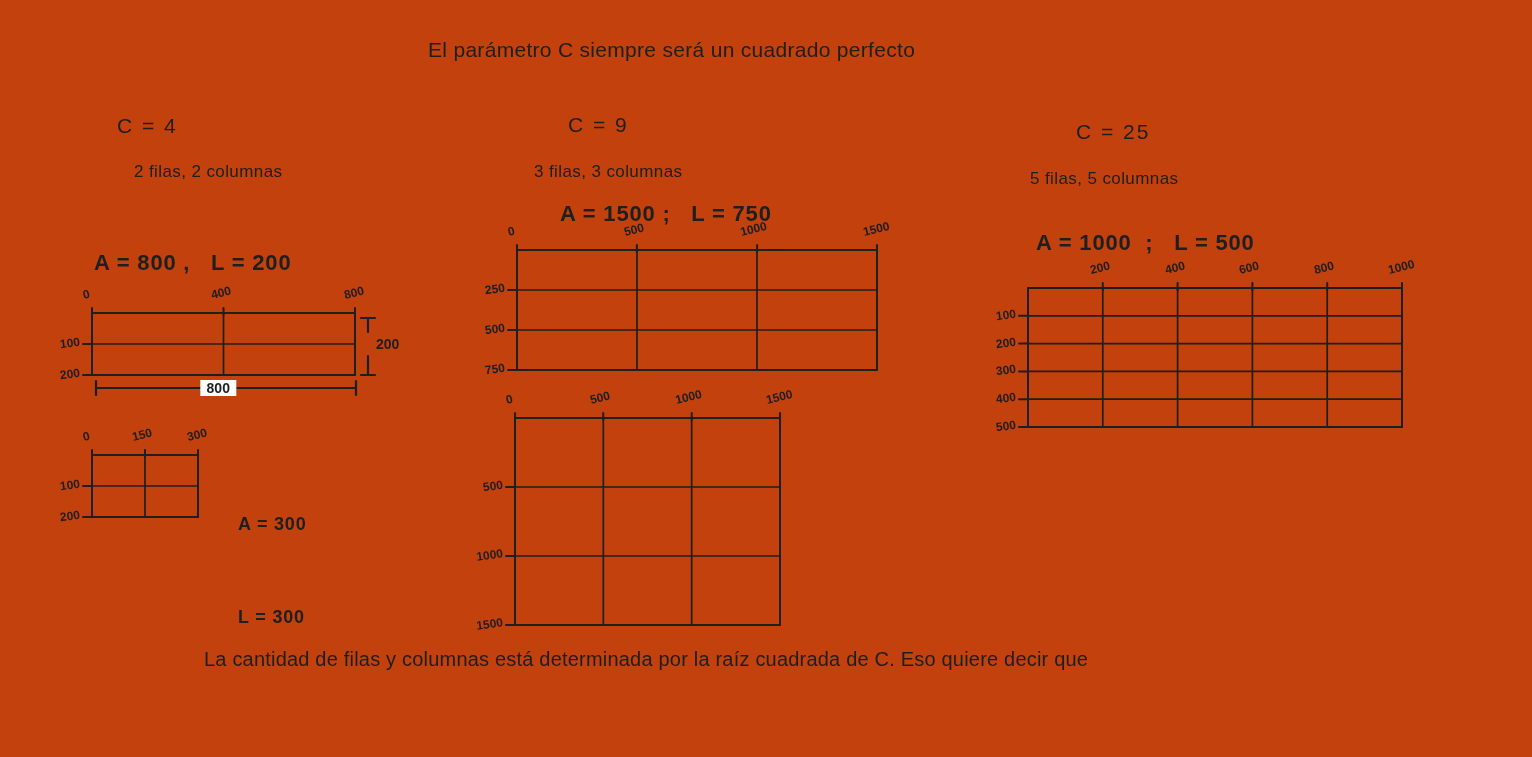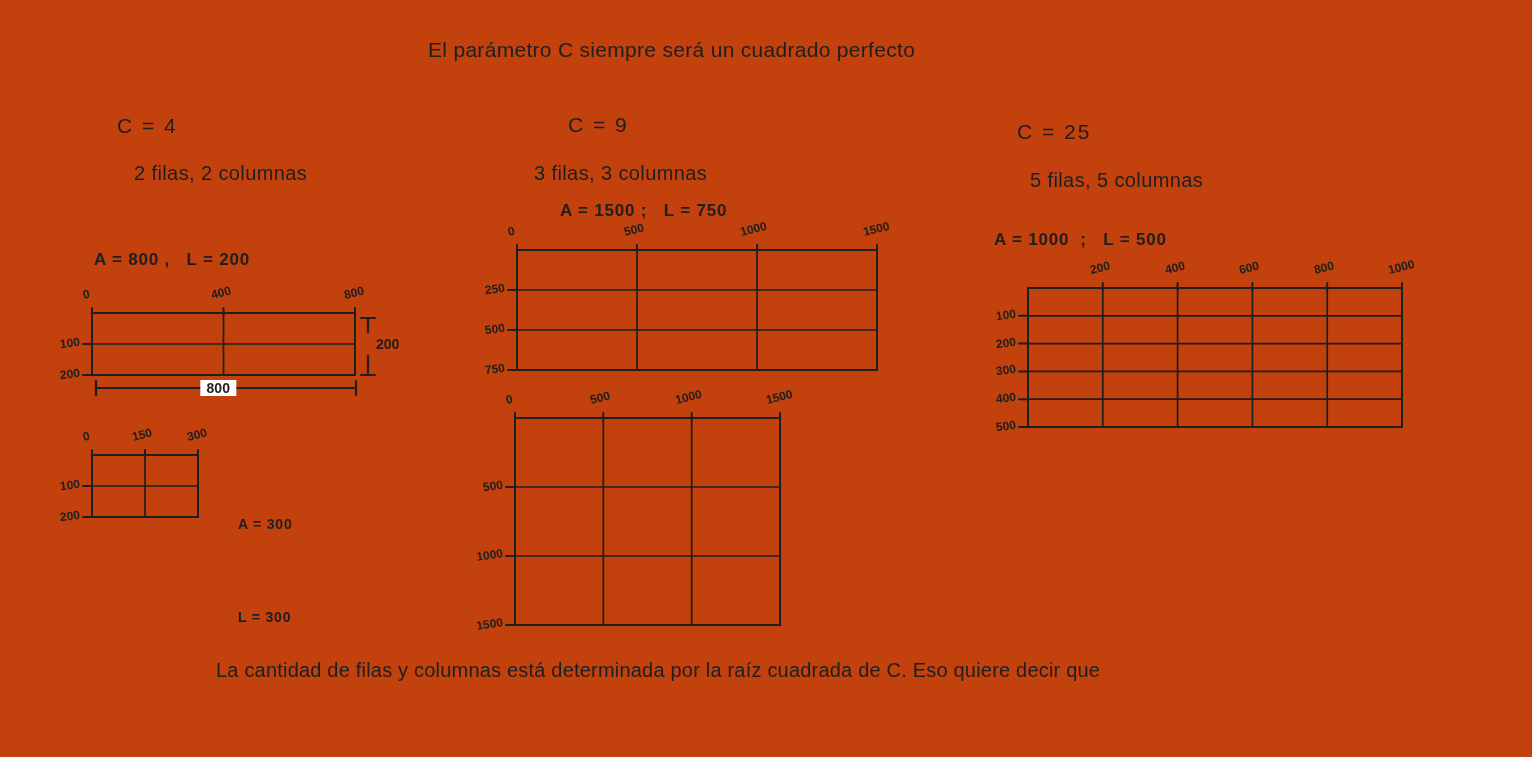--- a/index.html
+++ b/index.html
@@ -3,24 +3,24 @@
 <meta charset="utf-8">
 <style>
   html,body{margin:0;padding:0;background:#fff;}
   .canvas{
     position:relative;width:1532px;height:757px;background:#c2410c;
     font-family:Liberation Sans, sans-serif;color:var(--ink,#1f1f1f);overflow:hidden;
   }
   .txt{position:absolute;white-space:pre;}
   .title{font-size:21px;letter-spacing:.3px;}
   .heading{font-size:21px;letter-spacing:2px;}
-  .sub{font-size:20px;letter-spacing:.4px;text-align:right;}
-  .params{font-size:17px;font-weight:700;letter-spacing:.8px;}
+  .sub{font-size:17px;letter-spacing:.4px;text-align:right;}
+  .params{font-size:22px;font-weight:700;letter-spacing:.8px;}
   .footer-line{font-size:20px;letter-spacing:.2px;}
-  .note{position:absolute;font-size:14px;font-weight:700;letter-spacing:.8px;white-space:pre;}
+  .note{position:absolute;font-size:18px;font-weight:700;letter-spacing:.8px;white-space:pre;}
   .grid-mount{position:absolute;}
   .tick-x{
     position:absolute;top:-25px;font-size:12px;font-weight:700;white-space:nowrap;
     transform-origin:left bottom;
   }
   .tick-y{
     position:absolute;left:-12px;font-size:12px;font-weight:700;white-space:nowrap;
     transform:translateX(-100%) rotate(-8deg);
   }
   .dim-label{position:absolute;font-size:14px;font-weight:700;white-space:nowrap;}
@@ -105,23 +105,23 @@
         <line x1="0" y1="138" x2="265" y2="138" stroke="#1f1f1f" stroke-width="1.7" stroke-linecap="round"></line>
         <line x1="0" y1="-5" x2="0" y2="2" stroke="#1f1f1f" stroke-width="2" stroke-linecap="round"></line>
         <line x1="88.245" y1="-5" x2="88.245" y2="2" stroke="#1f1f1f" stroke-width="2" stroke-linecap="round"></line>
         <line x1="176.75500000000002" y1="-5" x2="176.75500000000002" y2="2" stroke="#1f1f1f" stroke-width="2" stroke-linecap="round"></line>
         <line x1="265" y1="-5" x2="265" y2="2" stroke="#1f1f1f" stroke-width="2" stroke-linecap="round"></line>
         <line x1="-9" y1="68.931" x2="-1" y2="68.931" stroke="#1f1f1f" stroke-width="2" stroke-linecap="round"></line>
         <line x1="-9" y1="138.06900000000002" x2="-1" y2="138.06900000000002" stroke="#1f1f1f" stroke-width="2" stroke-linecap="round"></line>
         <line x1="-9" y1="207" x2="-1" y2="207" stroke="#1f1f1f" stroke-width="2" stroke-linecap="round"></line>
       </svg><div class="tick-x" style="left: 0px; transform: translateX(-110%) rotate(-14deg);">0</div><div class="tick-x" style="left: 88.245px; transform: translateX(-55%) rotate(-14deg);">500</div><div class="tick-x" style="left: 176.755px; transform: translateX(-55%) rotate(-14deg);">1000</div><div class="tick-x" style="left: 265px; transform: translateX(-45%) rotate(-14deg);">1500</div><div class="tick-y" style="top: 60.931px;">500</div><div class="tick-y" style="top: 130.069px;">1000</div><div class="tick-y" style="top: 199px;">1500</div></div>
 
-  <div class="txt heading" style="left:1017px;top:120px;">C = 25</div>
+  <div class="txt heading" style="left:1076px;top:120px;">C = 25</div>
   <div class="txt sub" style="left:1030px;top:169px;">5 filas, 5 columnas</div>
-  <div class="txt params" style="left:994px;top:230px;">A = 1000  ;   L = 500</div>
+  <div class="txt params" style="left:1036px;top:230px;">A = 1000  ;   L = 500</div>
   <div class="grid-mount" style="left: 1028px; top: 288px; width: 374px; height: 139px;"><svg width="374" height="139" style="overflow: visible;">
         <line x1="0" y1="0" x2="374" y2="0" stroke="#1f1f1f" stroke-width="2" stroke-linecap="round"></line>
         <line x1="0" y1="139" x2="374" y2="139" stroke="#1f1f1f" stroke-width="2" stroke-linecap="round"></line>
         <line x1="0" y1="0" x2="0" y2="139" stroke="#1f1f1f" stroke-width="2" stroke-linecap="round"></line>
         <line x1="374" y1="0" x2="374" y2="139" stroke="#1f1f1f" stroke-width="2" stroke-linecap="round"></line>
         <line x1="74.8" y1="0" x2="74.8" y2="139" stroke="#1f1f1f" stroke-width="1.7" stroke-linecap="round"></line>
         <line x1="149.6" y1="0" x2="149.6" y2="139" stroke="#1f1f1f" stroke-width="1.7" stroke-linecap="round"></line>
         <line x1="224.4" y1="0" x2="224.4" y2="139" stroke="#1f1f1f" stroke-width="1.7" stroke-linecap="round"></line>
         <line x1="299.2" y1="0" x2="299.2" y2="139" stroke="#1f1f1f" stroke-width="1.7" stroke-linecap="round"></line>
         <line x1="0" y1="27.8" x2="374" y2="27.8" stroke="#1f1f1f" stroke-width="1.7" stroke-linecap="round"></line>
@@ -133,15 +133,15 @@
         <line x1="224.4" y1="-5" x2="224.4" y2="2" stroke="#1f1f1f" stroke-width="2" stroke-linecap="round"></line>
         <line x1="299.2" y1="-5" x2="299.2" y2="2" stroke="#1f1f1f" stroke-width="2" stroke-linecap="round"></line>
         <line x1="374" y1="-5" x2="374" y2="2" stroke="#1f1f1f" stroke-width="2" stroke-linecap="round"></line>
         <line x1="-9" y1="27.8" x2="-1" y2="27.8" stroke="#1f1f1f" stroke-width="2" stroke-linecap="round"></line>
         <line x1="-9" y1="55.6" x2="-1" y2="55.6" stroke="#1f1f1f" stroke-width="2" stroke-linecap="round"></line>
         <line x1="-9" y1="83.39999999999999" x2="-1" y2="83.39999999999999" stroke="#1f1f1f" stroke-width="2" stroke-linecap="round"></line>
         <line x1="-9" y1="111.2" x2="-1" y2="111.2" stroke="#1f1f1f" stroke-width="2" stroke-linecap="round"></line>
         <line x1="-9" y1="139" x2="-1" y2="139" stroke="#1f1f1f" stroke-width="2" stroke-linecap="round"></line>
       </svg><div class="tick-x" style="left: 74.8px; transform: translateX(-55%) rotate(-14deg);">200</div><div class="tick-x" style="left: 149.6px; transform: translateX(-55%) rotate(-14deg);">400</div><div class="tick-x" style="left: 224.4px; transform: translateX(-55%) rotate(-14deg);">600</div><div class="tick-x" style="left: 299.2px; transform: translateX(-55%) rotate(-14deg);">800</div><div class="tick-x" style="left: 374px; transform: translateX(-45%) rotate(-14deg);">1000</div><div class="tick-y" style="top: 19.8px;">100</div><div class="tick-y" style="top: 47.6px;">200</div><div class="tick-y" style="top: 75.4px;">300</div><div class="tick-y" style="top: 103.2px;">400</div><div class="tick-y" style="top: 131px;">500</div></div>
 
-  <div class="txt footer-line" style="left:216px;top:648px;margin-top:11px;">La cantidad de filas y columnas está determinada por la raíz cuadrada de C. Eso quiere decir que</div>
+  <div class="txt footer-line" style="left:204px;top:648px;">La cantidad de filas y columnas está determinada por la raíz cuadrada de C. Eso quiere decir que</div>
 
 </div>
 
 </body></html>

